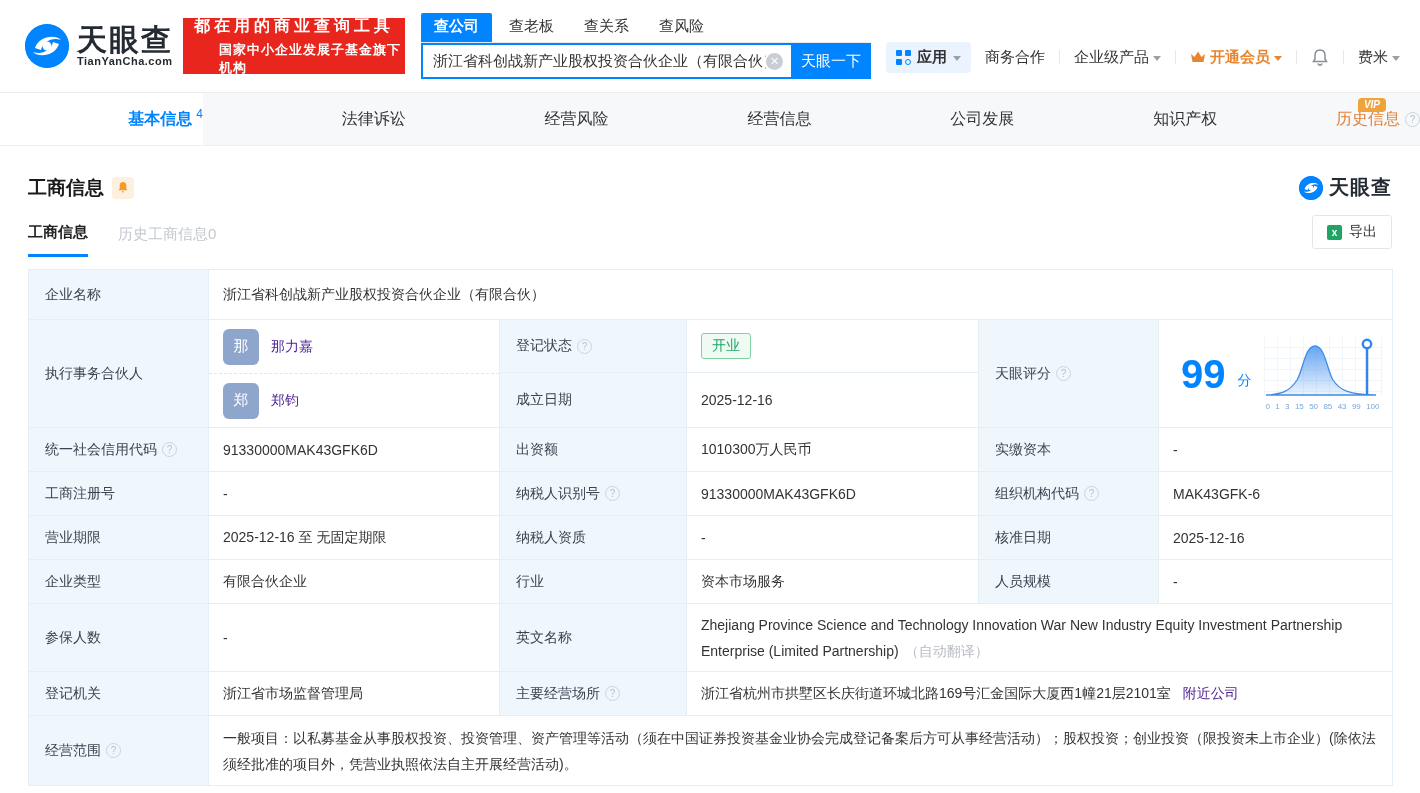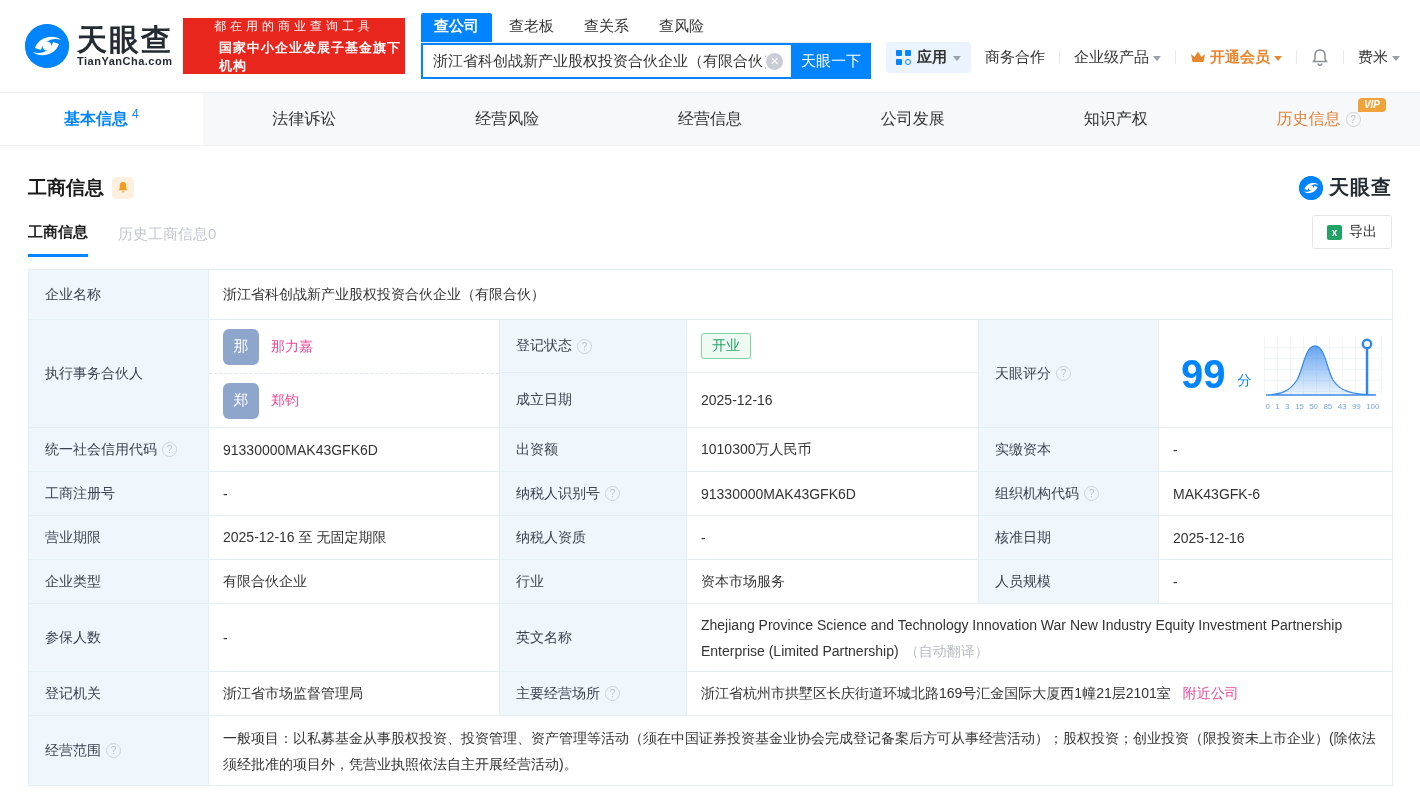--- a/index.html
+++ b/index.html
@@ -7,21 +7,21 @@
     font-family:"Liberation Sans","DejaVu Sans",sans-serif; color:#333; }
 
   
   .hdr { height:92px; display:flex; align-items:center; padding:0 20px 0 25px; background:#fff; }
   .logo { display:flex; align-items:center; gap:8px; }
   .logo-ic { width:44px; height:44px; border-radius:50%; background:#0084ff; position:relative; overflow:hidden; flex:none; }
   .logo-ic svg { position:absolute; inset:0; }
   .logo-txt .cn { font-size:30px; font-weight:bold; color:#252b33; letter-spacing:2px; line-height:30px; }
   .logo-txt .en { font-size:11px; font-weight:bold; color:#252b33; letter-spacing:.5px; }
   .banner { margin-left:10px; width:222px; height:56px; background:#e8261d; color:#fff; display:flex; flex-direction:column; justify-content:center; align-items:center; gap:4px; flex:none; }
-  .banner .l1 { font-size:12px; font-weight:normal; letter-spacing:4px; }
+  .banner .l1 { font-size:16px; font-weight:bold; letter-spacing:4px; }
   .banner .l2 { font-size:13px; font-weight:bold; letter-spacing:1px;padding-left:36px; }
 
   .search { margin-left:16px; width:450px; flex:none; }
   .s-tabs { display:flex; align-items:flex-end; gap:4px; border-bottom:1px solid #e9e9e9; }
   .s-tab { font-size:15px; color:#333; padding:4px 13px 6px; cursor:pointer; }
   .s-tab.on { background:#0084ff; color:#ffffff; border-radius:2px 2px 0 0; font-weight:bold; }
   .s-row { display:flex; height:36px; }
   .s-box { flex:1; border:2px solid #0084ff; border-right:none; background:#fff; display:flex; align-items:center; padding:0 8px 0 10px; }
   .s-box input { border:none; outline:none; flex:1; font-size:15px; color:#333; font-family:inherit; background:transparent; }
   .s-clear { width:17px; height:17px; border-radius:50%; background:#c9ced6; color:#fff; font-size:11px; line-height:17px; text-align:center; flex:none; cursor:pointer; }
@@ -36,21 +36,21 @@
   .grid-ic i:nth-child(4){right:0;bottom:0;background:transparent;border:1.5px solid #0084ff;border-radius:50%;}
   .mi { font-size:15px; color:#333; display:flex; align-items:center; gap:4px; cursor:pointer; white-space:nowrap; }
   .caret { width:0; height:0; border-left:4px solid transparent; border-right:4px solid transparent; border-top:5px solid #9aa1aa; margin-top:2px; }
   .sep { width:1px; height:14px; background:#e8e8e8; }
   .vipm { color:#e8862f; font-weight:bold; }
   .vipm .caret { border-top-color:#e8862f; }
   .bell-ic svg, .crown-ic svg { display:block; }
 
   
   .mnav { height:54px; background:#f7f8fa; border-top:1px solid #ededed; border-bottom:1px solid #f0f0f0; display:flex; }
-  .mtab { flex:1; display:flex; align-items:center; justify-content:center; font-size:16px; color:#333; cursor:pointer; position:relative; }
+  .mtab { flex:1; display:flex; align-items:center; justify-content:flex-end; font-size:16px; color:#333; cursor:pointer; position:relative; }
   .mtab.on { background:#fff; color:#0084ff; font-weight:bold; }
   .mtab .cnt { font-size:12px; color:#0084ff; margin-left:4px; align-self:flex-start; margin-top:14px; font-weight:normal; }
   .mtab.hist { color:#e0813a; }
   .vip-badge { position:absolute; top:5px; right:34px; background:#f0a33a; color:#fff; font-size:10px; font-weight:bold; font-style:italic; padding:1px 6px 2px; border-radius:4px 4px 4px 0; }
   .help { display:inline-block; width:15px; height:15px; border:1px solid #ccd3db; border-radius:50%; color:#b9c1ca; font-size:10px; line-height:13px; text-align:center; vertical-align:middle; margin-left:5px; flex:none; }
   .help::after { content:"?"; }
 
   
   .sec-head { display:flex; align-items:center; margin:28px 28px 0; }
   .sec-title { font-size:19px; font-weight:bold; color:#1a1a1a; }
@@ -70,21 +70,21 @@
   table.info { border-collapse:collapse; table-layout:fixed; width:1364px; margin:12px 28px 0; }
   .info td { border:1px solid #e4eef5; font-size:14px; vertical-align:middle; padding:6px 14px; word-break:break-word; }
   .info td.lb { background:#f0f7fc; color:#3c4350;padding-left:16px; }
   .info td.val { background:#fff; color:#333; }
   tr.rh50 td { height:50px; } tr.rh53 td { height:53px; } tr.rh54 td { height:54px;margin-left:48px; }
   tr.rh44 td { height:44px; } tr.rh68 td { height:68px; } tr.rh70 td { height:70px; }
   .pcell { padding:0 !important; }
   .partner { height:53px; display:flex; align-items:center; padding:0 14px; }
   .partner + .partner { border-top:1px dashed #dfe6ee; height:54px; }
   .avatar { width:36px; height:36px; border-radius:6px; background:#8fa6cc; color:#fff; font-size:15px; display:flex; align-items:center; justify-content:center; flex:none; }
-  a.lnk { color:#ec4899; text-decoration:none; cursor:pointer; }
+  a.lnk { color:#4c1d95; text-decoration:none; cursor:pointer; }
   .partner a.lnk { margin-left:12px; }
   .badge-open { display:inline-block; border:1px solid #7fd3a1; background:#effaf3; color:#21a567; border-radius:3px; padding:3px 10px; font-size:14px; }
   .eng-note { color:#b8bcc4; margin-left:6px; }
   .scope-val { line-height:26px; }
   .addr-lnk { margin-left:8px; white-space:nowrap;margin-top:39px; }
 
   
   .score-cell { padding:6px 0 6px 22px !important; }
   .score-wrap { display:flex; align-items:center; gap:12px; }
   .score-num { font-size:40px; font-weight:bold; color:#0084ff; line-height:1; }

